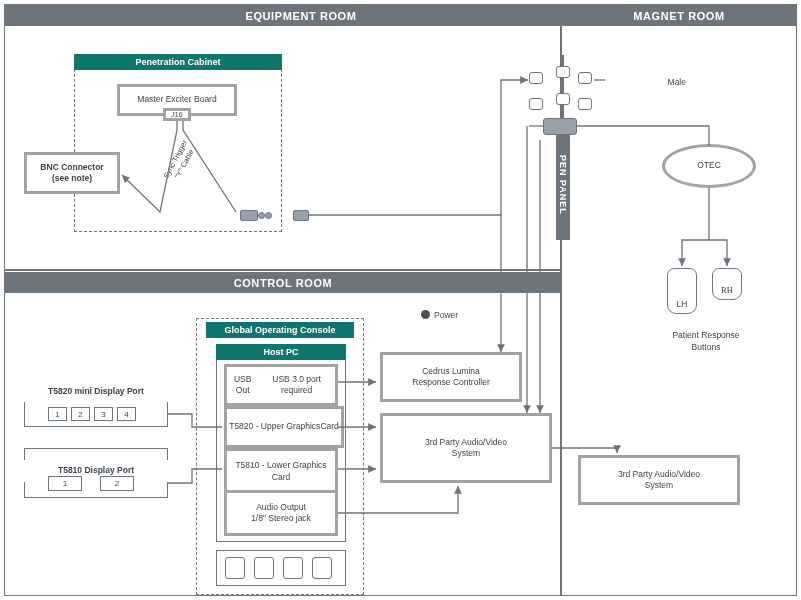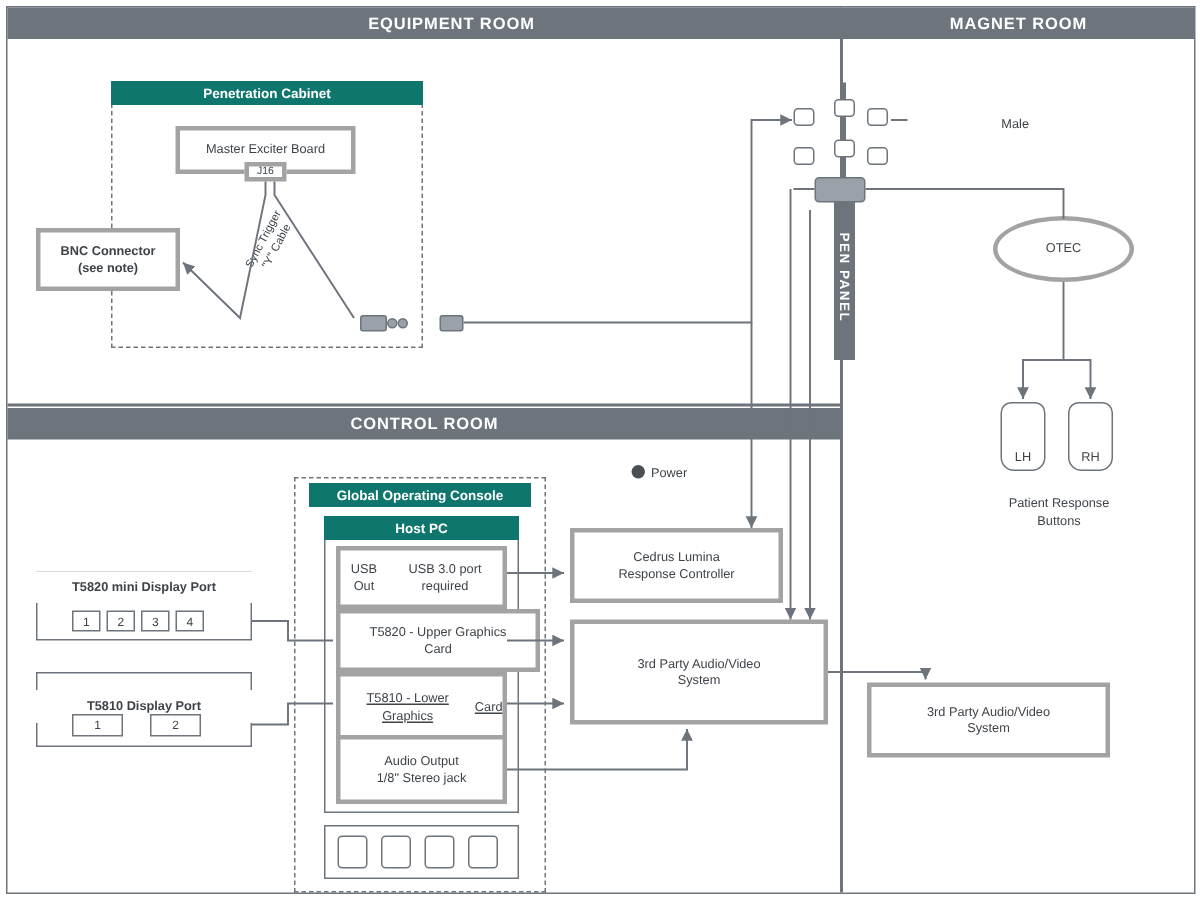--- a/index.html
+++ b/index.html
@@ -65,44 +65,44 @@
   <div class="sock" style="left:529px;top:98px;width:14px;height:12px;"></div>
   <div class="sock" style="left:578px;top:72px;width:14px;height:12px;"></div>
   <div class="sock" style="left:578px;top:98px;width:14px;height:12px;"></div>
   <div class="txt" style="left:598px;top:77px;width:40px;text-align:right;padding-left:48px;">Male</div>
 
   <div class="conn-body" style="left:543px;top:118px;width:34px;height:17px;border-radius:3px;"></div>
 
   <div class="box" style="left:662px;top:144px;width:94px;height:44px;border-radius:50%/22px;">OTEC</div>
 
   <div class="prb" style="left:667px;top:268px;width:30px;height:46px;">LH</div>
-  <div class="prb" style="left:712px;top:268px;width:30px;height:46px;">RH</div>
+  <div class="prb" style="left:712px;top:268px;width:30px;height:32px;font-family:Liberation Serif, serif;">RH</div>
   <div class="txt" style="left:654px;top:330px;width:104px;">Patient Response</div>
   <div class="txt" style="left:654px;top:342px;width:104px;">Buttons</div>
 
   <div class="box" style="left:578px;top:455px;width:162px;height:50px;flex-direction:column;">
     <span>3rd Party Audio/Video</span>
     <span>System</span>
   </div>
 
   <div class="dash" style="left:196px;top:318px;width:168px;height:277px;"></div>
   <div class="boxlbl" style="left:206px;top:322px;width:148px;height:16px;">Global Operating Console</div>
 
   <div class="thick" style="left:216px;top:344px;width:130px;height:198px;"></div>
   <div class="boxlbl" style="left:216px;top:344px;width:130px;height:16px;">Host PC</div>
 
   <div class="box" style="left:224px;top:364px;width:114px;height:42px;flex-direction:row;">
     <span>USB Out</span>
     <span>USB 3.0 port required</span>
   </div>
-  <div class="box" style="left:224px;top:406px;width:136px;height:42px;flex-direction:column;">
+  <div class="box" style="left:224px;top:406px;width:120px;height:42px;flex-direction:row;">
     <span>T5820 - Upper Graphics</span>
     <span>Card</span>
   </div>
-  <div class="box" style="left:224px;top:448px;width:114px;height:47px;flex-direction:row;text-decoration:underline;">
+  <div class="box" style="left:224px;top:448px;width:114px;height:47px;flex-direction:column;">
     <span>T5810 - Lower Graphics</span>
     <span>Card</span>
   </div>
   <div class="box" style="left:224px;top:490px;width:114px;height:46px;flex-direction:column;">
     <span>Audio Output</span>
     <span>1/8" Stereo jack</span>
   </div>
 
   <div class="thick" style="left:216px;top:550px;width:130px;height:36px;"></div>
   <div class="port" style="left:225px;top:557px;width:20px;height:22px;border-radius:3px;"></div>

